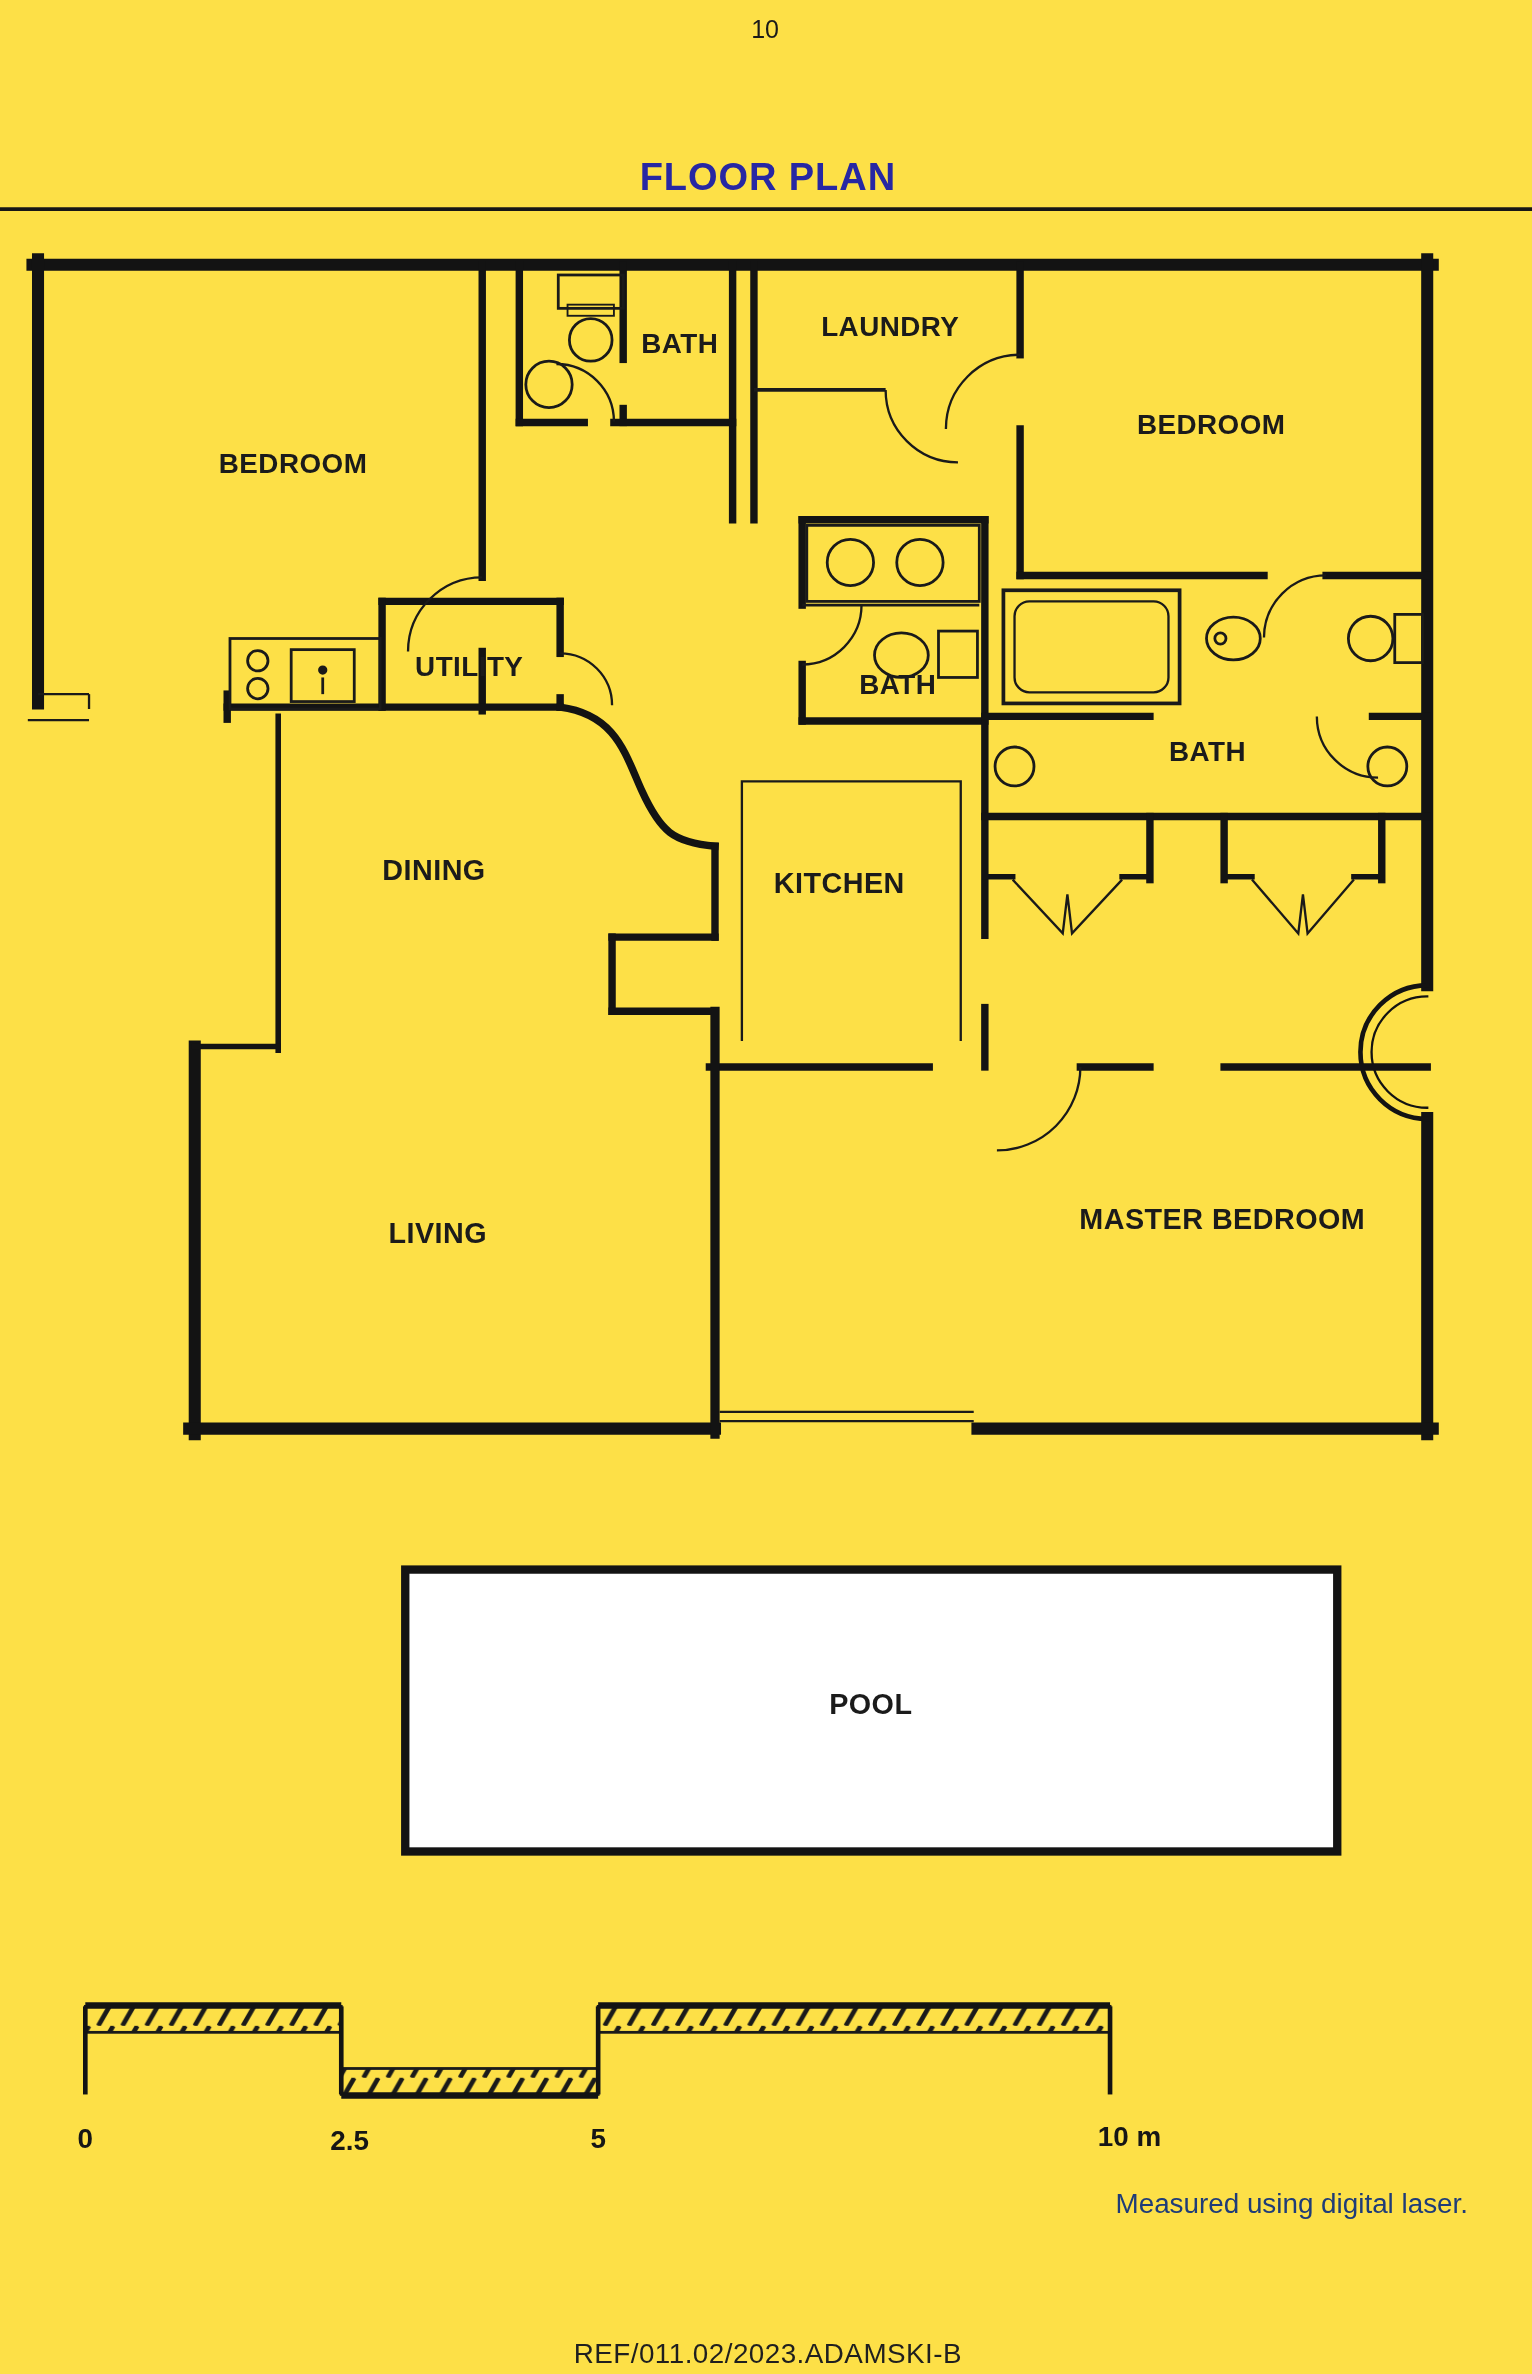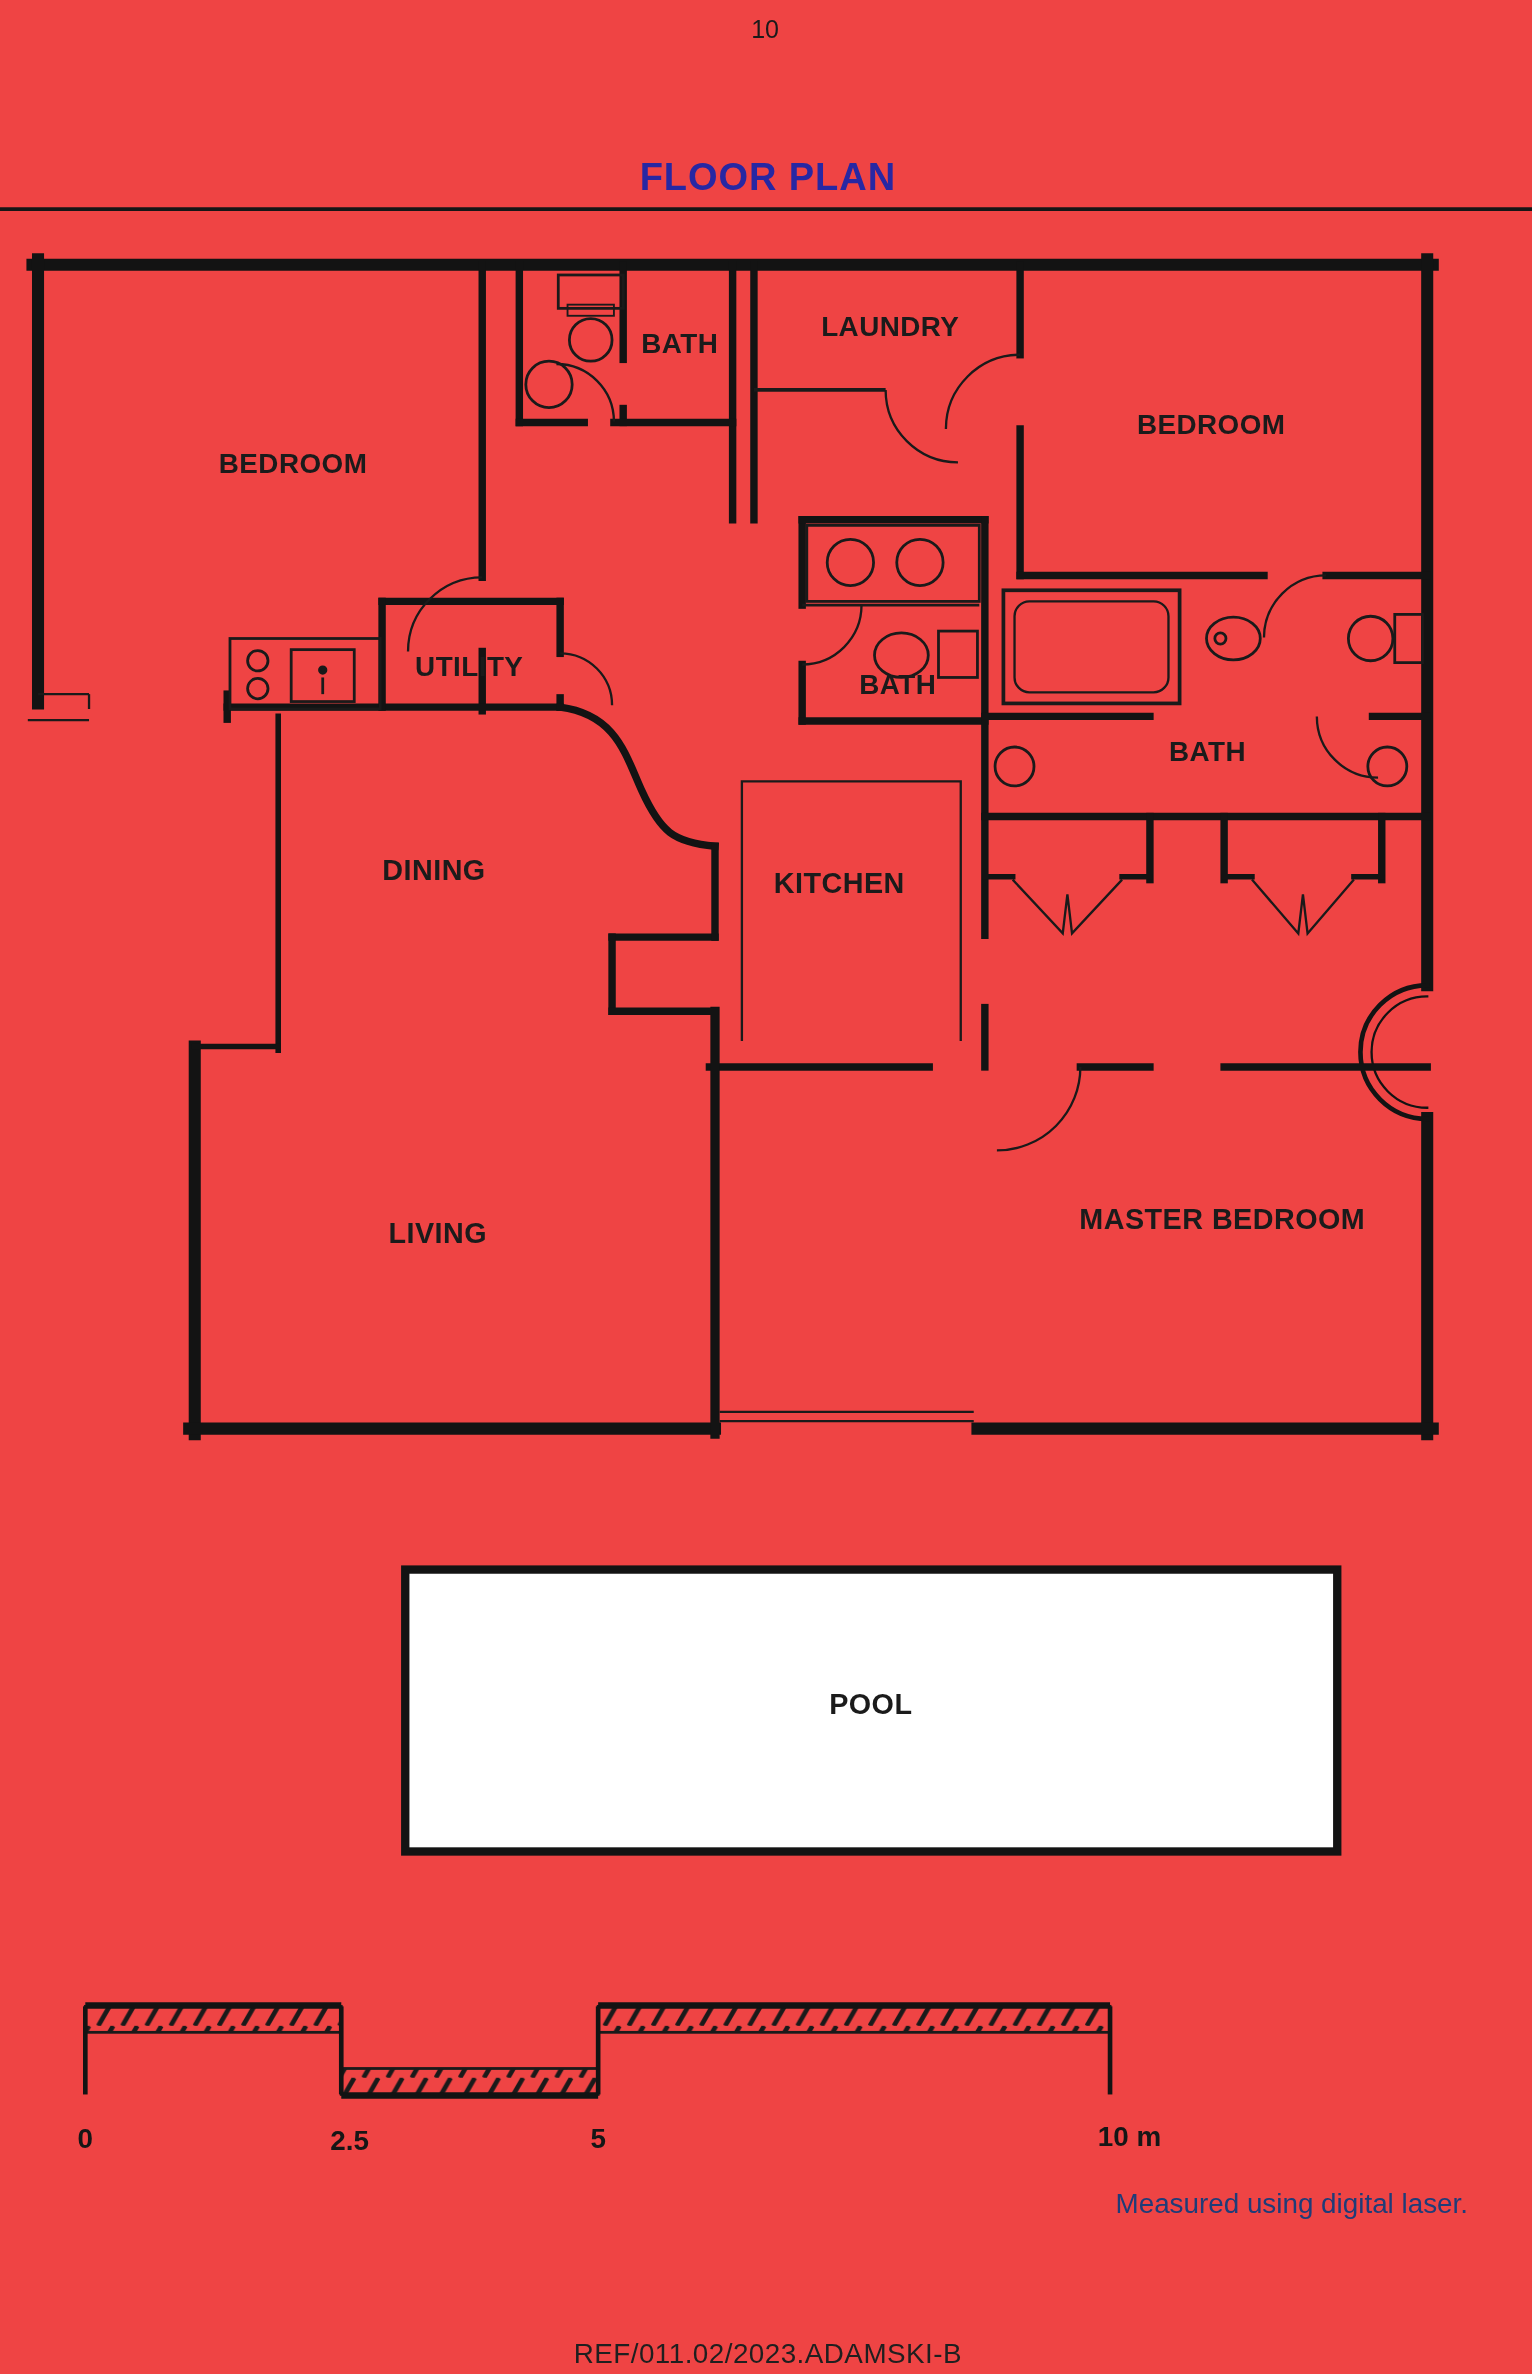--- a/index.html
+++ b/index.html
@@ -1,16 +1,16 @@
 <!DOCTYPE html>
 <html style="font-size:15px"><head>
 <meta charset="utf-8">
 <style>
   html,body{margin:0;padding:0;background:#ffffff;}
-  .page{width:1532px;height:2375px;margin:0 auto;background:#ef4444;position:relative;}
+  .page{width:1532px;height:2375px;margin:0 auto;background:#fde047;position:relative;}
   svg{display:block;}
   text{font-family:"Liberation Sans",sans-serif;}
   .pgnum{font-size:27px;fill:#1a1a1a;text-anchor:middle;}
   .title{font-size:41px;font-weight:bold;fill:#2727A3;text-anchor:middle;letter-spacing:1px;}
   .lbl{font-size:30px;font-weight:600;fill:#1b1b1b;text-anchor:middle;letter-spacing:0.5px;}
   .lbl-big{font-size:31px;}
   .scl{font-size:30px;font-weight:bold;fill:#161616;text-anchor:middle;}
   .note{font-size:30px;fill:#1F3C78;text-anchor:end;}
   .footer{font-size:30px;fill:#1f1f1f;text-anchor:middle;letter-spacing:0.5px;}
   .wall{stroke:#131313;fill:none;stroke-linecap:square;}

